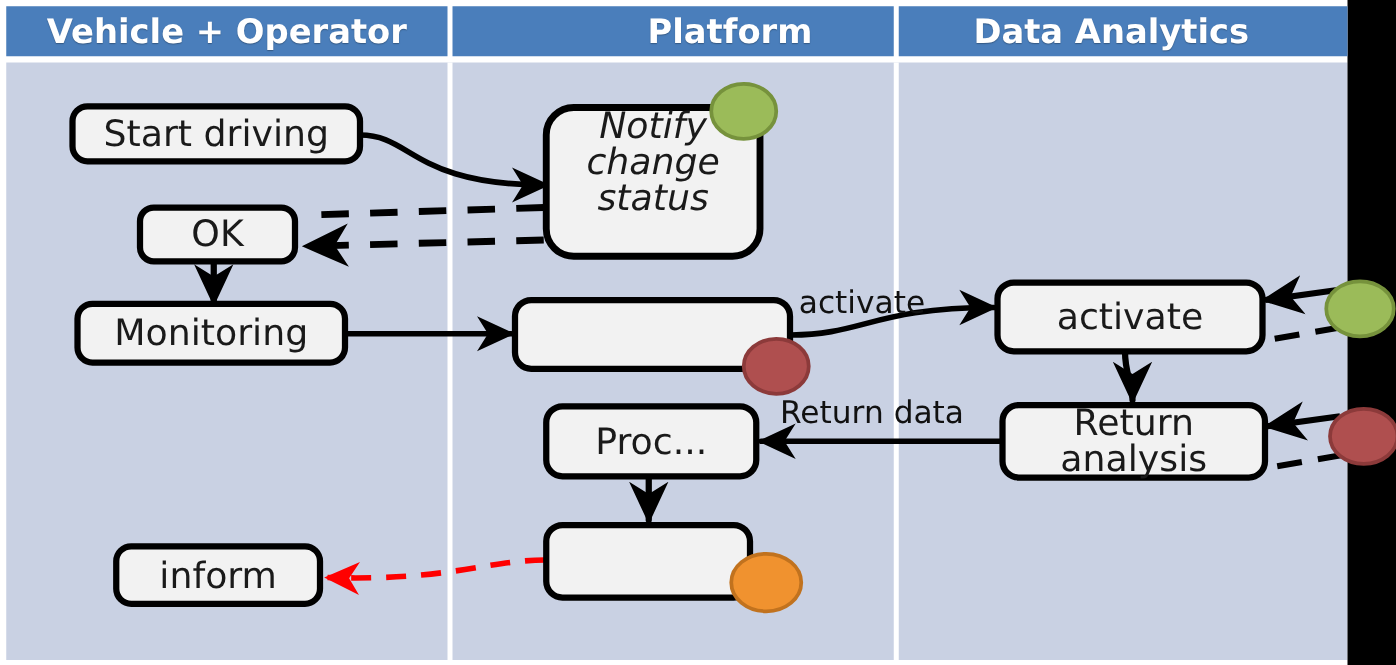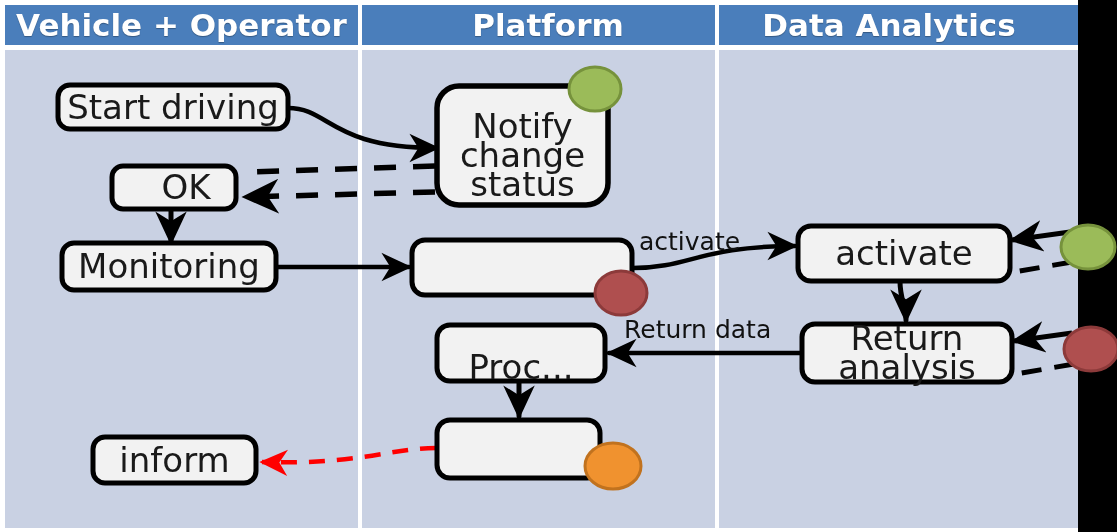--- a/index.html
+++ b/index.html
@@ -26,42 +26,42 @@
     height: 532px;
   }
   .node-label {
     position: absolute;
     display: flex;
     align-items: center;
     justify-content: center;
     text-align: center;
     color: #1a1a1a;
     font-family: "DejaVu Sans", sans-serif;
-    font-size: 34px;
+    font-size: 29px;
     line-height: 29px;
     pointer-events: none;
     white-space: pre-line;
   }
   .edge-label {
     position: absolute;
     color: #111111;
     font-family: "DejaVu Sans", sans-serif;
     font-size: 25px;
     line-height: 27px;
     white-space: nowrap;
   }
   .lane-title {
     position: absolute;
     display: flex;
     align-items: center;
     justify-content: center;
     color: #ffffff;
     font-family: "DejaVu Sans", sans-serif;
     font-weight: bold;
-    font-size: 31px;
+    font-size: 27px;
     letter-spacing: 0px;
     text-shadow: 0 1px 1px rgba(0,0,0,0.30);
   }
 </style>
 </head>
 <body>
 
 <div id="canvas">
 
   <svg id="diagram" viewBox="0 0 1117 532" xmlns="http://www.w3.org/2000/svg">
@@ -135,32 +135,32 @@
       <ellipse cx="595" cy="89" rx="26" ry="22" fill="#9BBB59" stroke="#76923C" stroke-width="3"></ellipse>
       <ellipse cx="621" cy="293" rx="26" ry="22" fill="#AF4F4F" stroke="#8C3A3A" stroke-width="3"></ellipse>
       <ellipse cx="613" cy="466" rx="28" ry="23" fill="#F0922F" stroke="#C1721E" stroke-width="3"></ellipse>
       <ellipse cx="1088" cy="247" rx="27" ry="22" fill="#9BBB59" stroke="#76923C" stroke-width="3"></ellipse>
       <ellipse cx="1091" cy="349" rx="27" ry="22" fill="#AF4F4F" stroke="#8C3A3A" stroke-width="3"></ellipse>
     </g>
 
   </svg>
 
   <div class="lane-title" style="left:5px;  top:5px;  width:353px; height:40px;">Vehicle + Operator</div>
-  <div class="lane-title" style="left:362px; top:5px;  width:372px; height:40px;">Platform</div>
+  <div class="lane-title" style="left:362px; top:5px;  width:372px; height:40px;padding-left:36px;">Platform</div>
   <div class="lane-title" style="left:719px; top:5px;  width:340px; height:40px;text-align:right;">Data Analytics</div>
 
   <div class="node-label" style="left:58px;  top:85px;  width:230px; height:44px;">Start driving</div>
-  <div class="node-label" style="left:124px; top:166px; width:124px; height:43px;text-align:center;">OK</div>
+  <div class="node-label" style="left:112px; top:166px; width:124px; height:43px;text-align:center;">OK</div>
   <div class="node-label" style="left:62px;  top:243px; width:214px; height:47px;text-align:center;">Monitoring</div>
   <div class="node-label" style="left:93px;  top:437px; width:163px; height:46px;text-align:right;">inform</div>
 
-  <div class="node-label" style="left:437px; top:96px;  width:171px; height:119px;">Notify
+  <div class="node-label" style="left:437px; top:70px;  width:171px; height:119px;font-style:italic;">Notify
 change
 status</div>
-  <div class="node-label" style="left:437px; top:339px; width:168px; height:56px;">Proc...</div>
+  <div class="node-label" style="left:437px; top:325px; width:168px; height:56px;">Proc...</div>
 
   <div class="node-label" style="left:798px; top:226px; width:212px; height:55px;">activate</div>
   <div class="node-label" style="left:802px; top:324px; width:210px; height:58px;">Return
 analysis</div>
 
   <div class="edge-label" style="left:639px; top:228px;">activate</div>
   <div class="edge-label" style="left:624px; top:316px;">Return data</div>
 
 </div>
 

